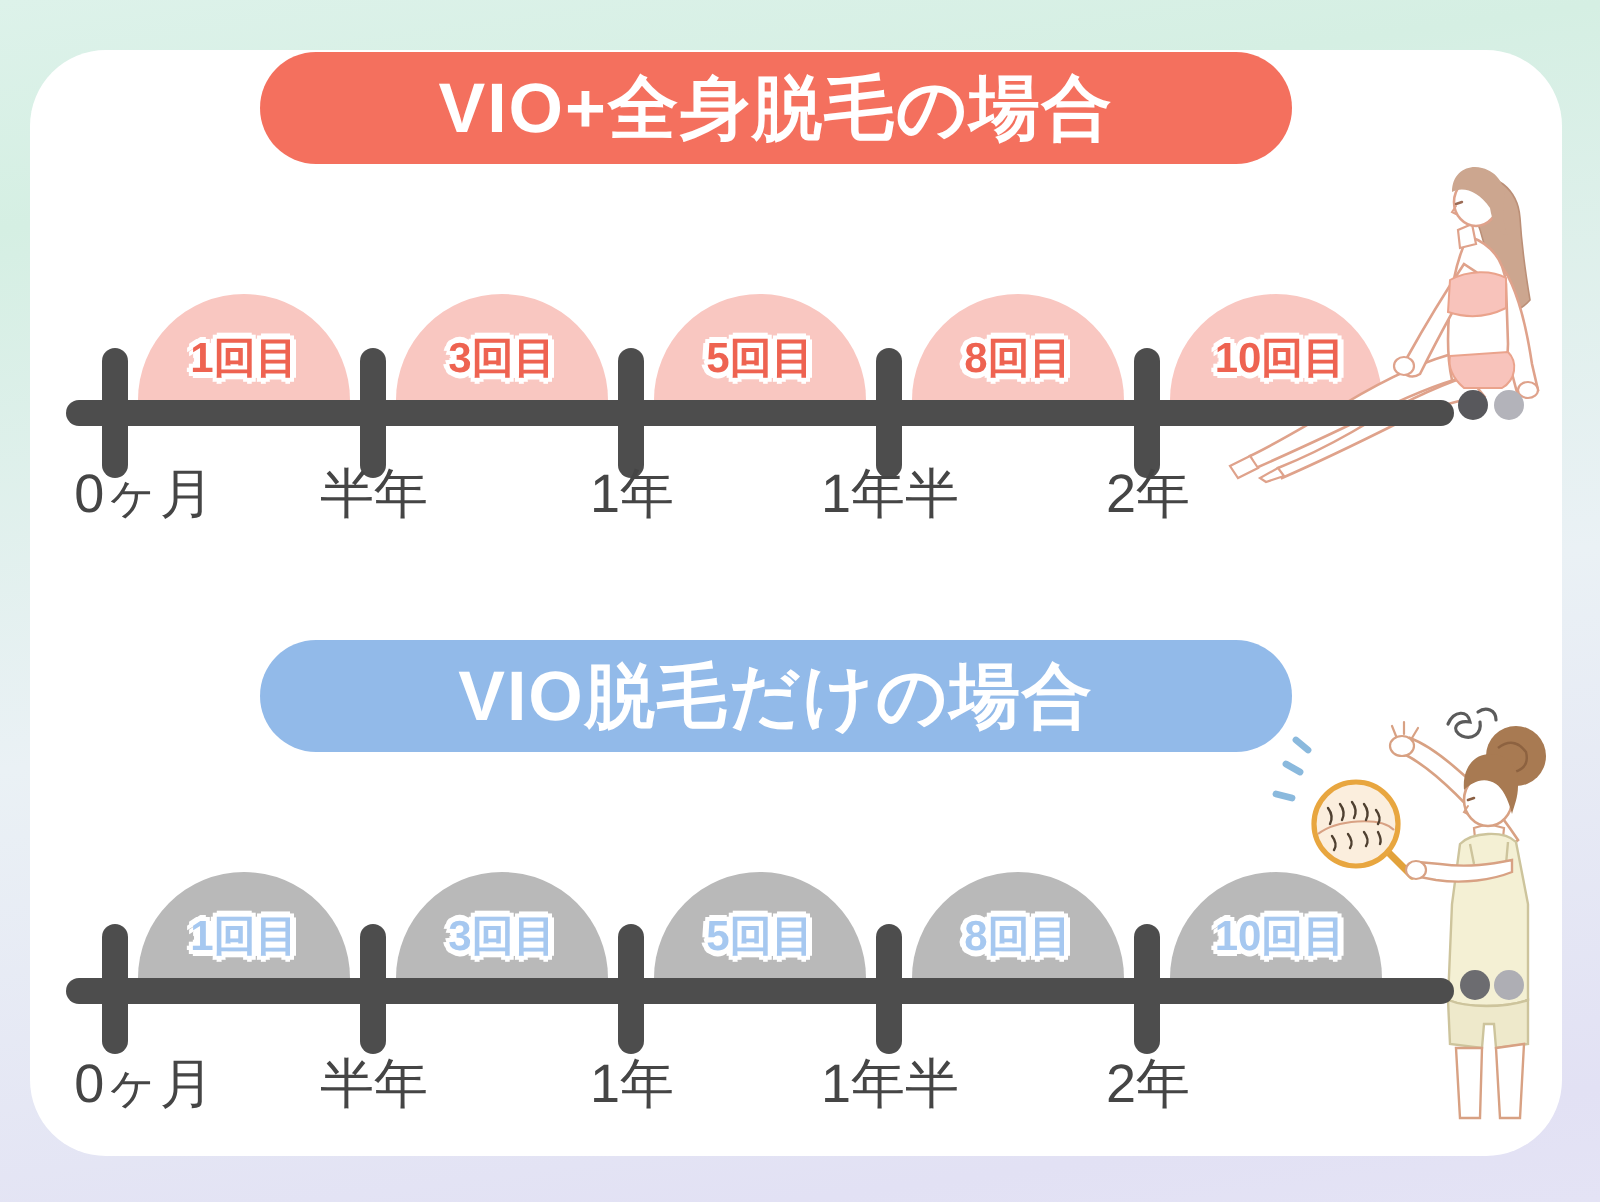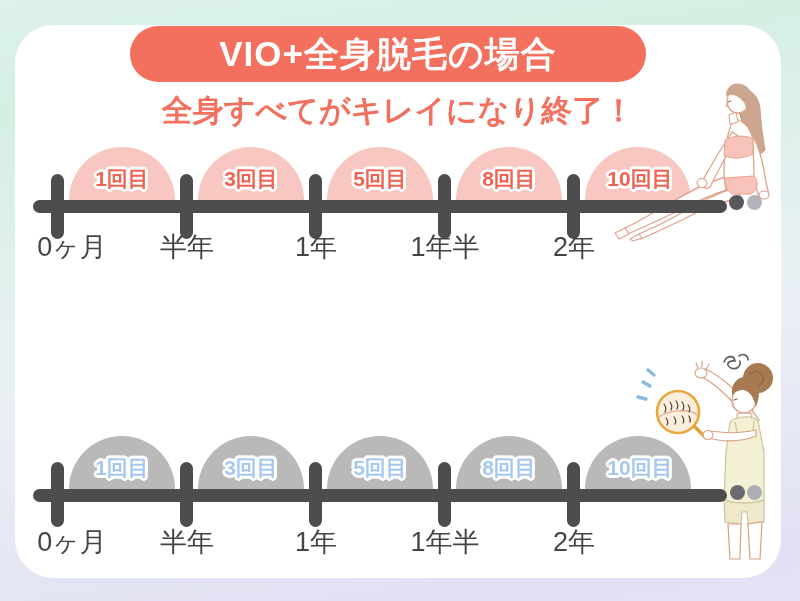--- a/index.html
+++ b/index.html
@@ -55,21 +55,20 @@
 </style>
 </head>
 <body>
 
 <div class="stage">
   <div class="card"></div>
 
   <div class="pill coral">
     <span>VIO+全身脱毛の場合</span>
   </div>
-  <div class="subtitle coral">全身すべてがキレイになり終了！</div>
 
   <div class="hump pink" style="left:69px;top:147px;"></div>
   <div class="hump pink" style="left:198px;top:147px;"></div>
   <div class="hump pink" style="left:327px;top:147px;"></div>
   <div class="hump pink" style="left:456px;top:147px;"></div>
   <div class="hump pink" style="left:585px;top:147px;"></div>
 
   <span class="hump-label coral" style="left:122px;top:165px;">1回目</span>
   <span class="hump-label coral" style="left:251px;top:165px;">3回目</span>
   <span class="hump-label coral" style="left:380px;top:165px;">5回目</span>
@@ -104,20 +103,23 @@
   <div class="tick" style="left:567px;top:174px;"></div>
   <div class="dot" style="left:729px;top:195px;background:#58585c;"></div>
   <div class="dot" style="left:747px;top:195px;background:#b3b3ba;"></div>
 
   <span class="time-label" style="left:72px;top:229px;">0ヶ月</span>
   <span class="time-label" style="left:187px;top:229px;">半年</span>
   <span class="time-label" style="left:316px;top:229px;">1年</span>
   <span class="time-label" style="left:445px;top:229px;">1年半</span>
   <span class="time-label" style="left:574px;top:229px;">2年</span>
 
+  <div class="pill blue">
+    <span>VIO脱毛だけの場合</span>
+  </div>
 
   <div class="hump gray" style="left:69px;top:436px;"></div>
   <div class="hump gray" style="left:198px;top:436px;"></div>
   <div class="hump gray" style="left:327px;top:436px;"></div>
   <div class="hump gray" style="left:456px;top:436px;"></div>
   <div class="hump gray" style="left:585px;top:436px;"></div>
 
   <span class="hump-label blue" style="left:122px;top:454px;">1回目</span>
   <span class="hump-label blue" style="left:251px;top:454px;">3回目</span>
   <span class="hump-label blue" style="left:380px;top:454px;">5回目</span>

